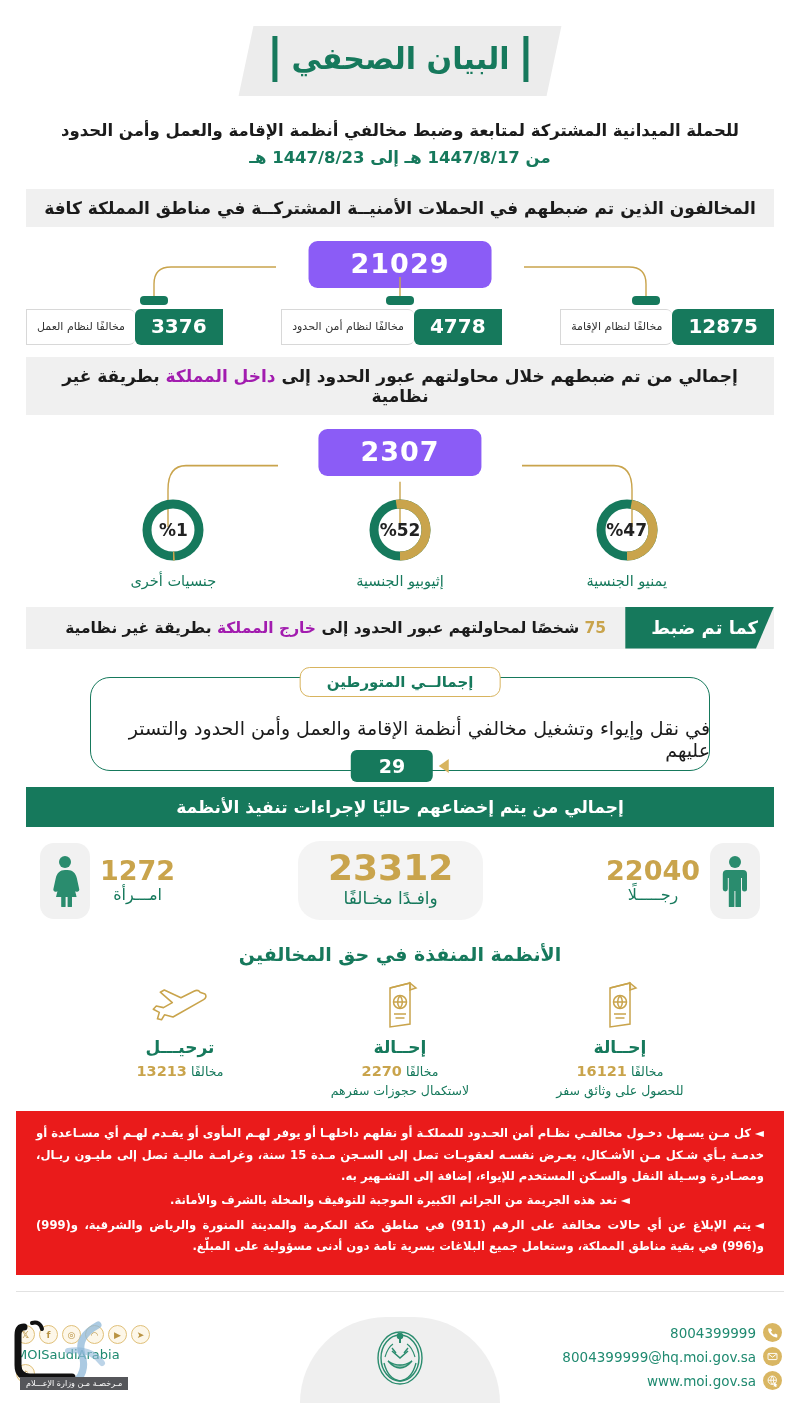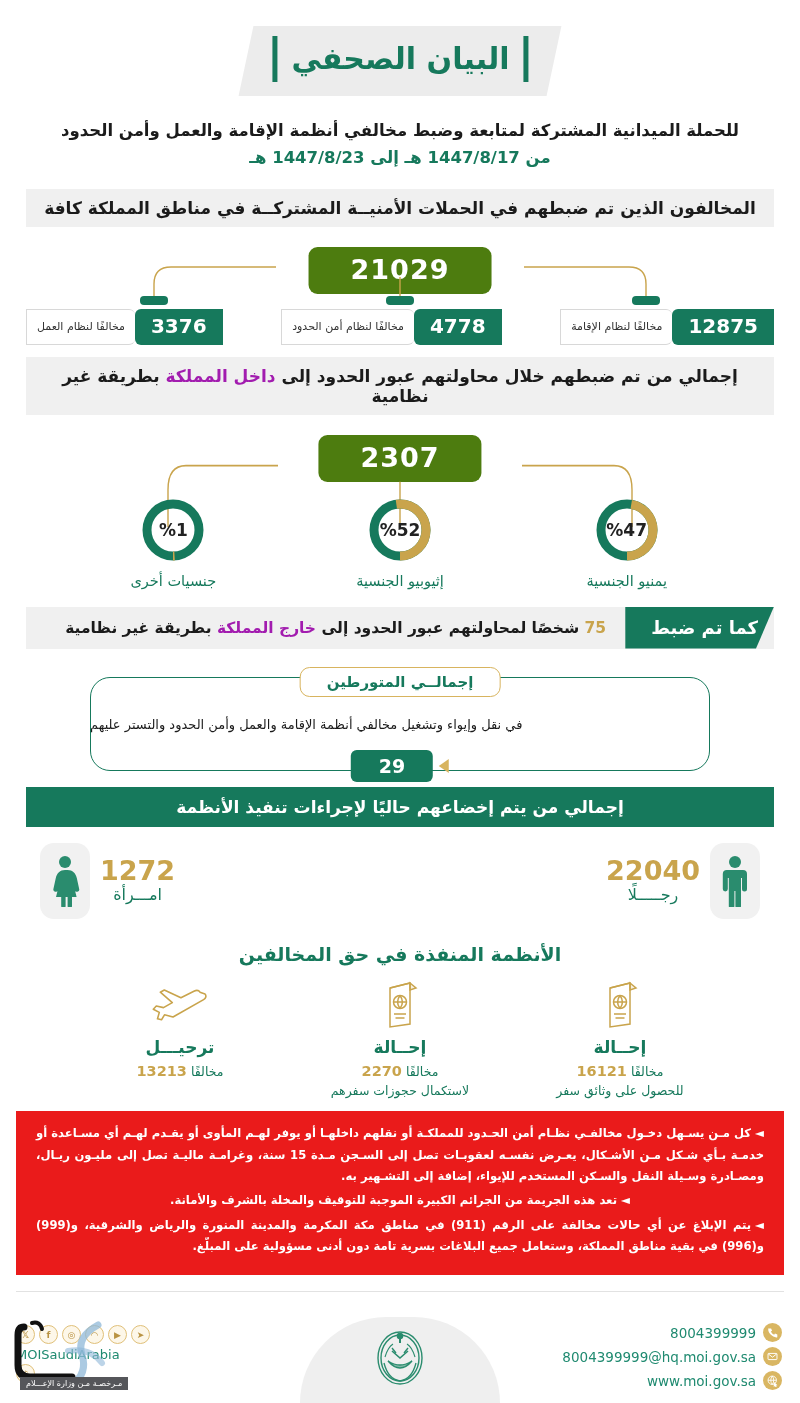--- a/index.html
+++ b/index.html
@@ -70,22 +70,22 @@
   }
   .split-text{
     flex:1;text-align:center;font-size:15.5px;font-weight:bold;color:#1b1b1b;
     padding-left:20px;
   }
   .gold-num{color:#c9a44c;font-weight:bold;}
 
   
   .tree{position:relative;height:128px;margin:0 26px;}
   .hub{
-    position:absolute;left:50%;transform:translateX(-50%);top:20px;
-    background:#4d7c0f;color:#fff;border-radius:9px;
+    position:absolute;left:50%;transform:translateX(-50%);top:14px;
+    background:#8b5cf6;color:#fff;border-radius:9px;
     font-size:27px;font-weight:bold;
     padding:7px 42px 9px 42px;
     letter-spacing:1px;
   }
   .tree svg{position:absolute;left:0;top:0;width:100%;height:128px;}
   .stub{
     position:absolute;width:28px;height:9px;background:#16795c;border-radius:4px;
     top:69px;
   }
   .leafrow{position:absolute;top:82px;left:0;right:0;display:flex;
@@ -123,22 +123,22 @@
     position:absolute;inset:10px 0 0 0;
     border:1.4px solid #16795c;border-radius:20px;
   }
   .inv-chip{
     position:absolute;left:50%;transform:translateX(-50%);top:0;
     background:#fff;border:1.4px solid #d8b45e;border-radius:10px;
     padding:5px 26px;font-size:15px;font-weight:bold;color:#16795c;
     z-index:2;
   }
   .inv-text{
-    position:absolute;left:0;right:0;top:50px;text-align:left;
-    font-size:13px;color:#1b1b1b;
+    position:absolute;left:0;right:0;top:50px;text-align:right;
+    font-size:19px;color:#1b1b1b;
   }
   .inv-num-wrap{
     position:absolute;left:50%;transform:translateX(-50%);bottom:-11px;
     display:flex;align-items:center;gap:6px;z-index:2;
   }
   .inv-num{
     background:#16795c;color:#fff;font-size:19px;font-weight:bold;
     border-radius:6px;padding:5px 28px 5px 28px;
   }
   .arrow-l{
@@ -360,20 +360,24 @@
             <circle cx="15" cy="7" r="6"></circle>
             <path d="M7,15 h16 a4,4 0 0 1 4,4 v15 a2.5,2.5 0 0 1 -5,0 v-11 h-1 v28 a2.8,2.8 0 0 1 -5.6,0 v-15 h-1 v15 a2.8,2.8 0 0 1 -5.6,0 v-28 h-1 v11 a2.5,2.5 0 0 1 -5,0 v-15 a4,4 0 0 1 4,-4 z"></path>
           </svg>
         </div>
         <div class="gender-txt">
           <div class="gender-num">22040</div>
           <div class="gender-lbl">رجـــــلًا</div>
         </div>
       </div>
 
+      <div class="center-total">
+        <div class="center-num">23312</div>
+        <div class="center-lbl">وافـدًا مخـالفًا</div>
+      </div>
 
       <div class="gender-side">
         <div class="gender-txt">
           <div class="gender-num">1272</div>
           <div class="gender-lbl">امـــرأة</div>
         </div>
         <div class="figbox">
           <svg width="32" height="52" viewBox="0 0 32 52" fill="#2a8c6e">
             <circle cx="16" cy="7" r="6"></circle>
             <path d="M16,15 c-5,0 -8,3 -9.2,8 l-2.4,11 a2.3,2.3 0 0 0 4.5,1 l1.6,-7 l-3.5,14 h5.2 v9 a2.2,2.2 0 0 0 4.4,0 v-9 h2 v9 a2.2,2.2 0 0 0 4.4,0 v-9 h4.6 l-3.5,-14 l1.6,7 a2.3,2.3 0 0 0 4.5,-1 l-2.4,-11 c-1.2,-5 -4.2,-8 -9.2,-8 z"></path>

